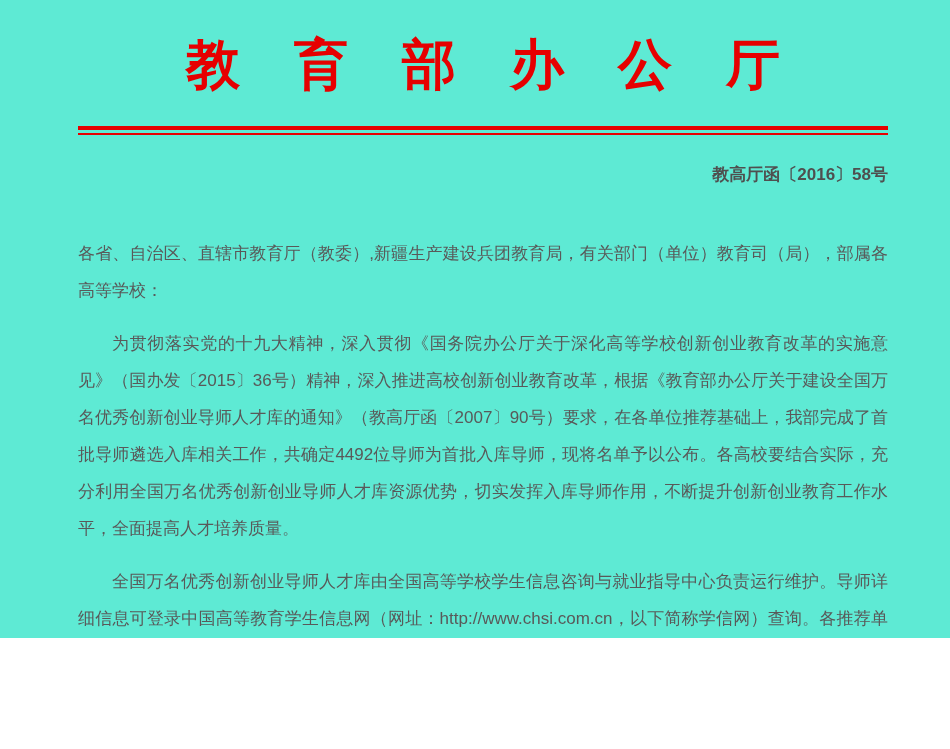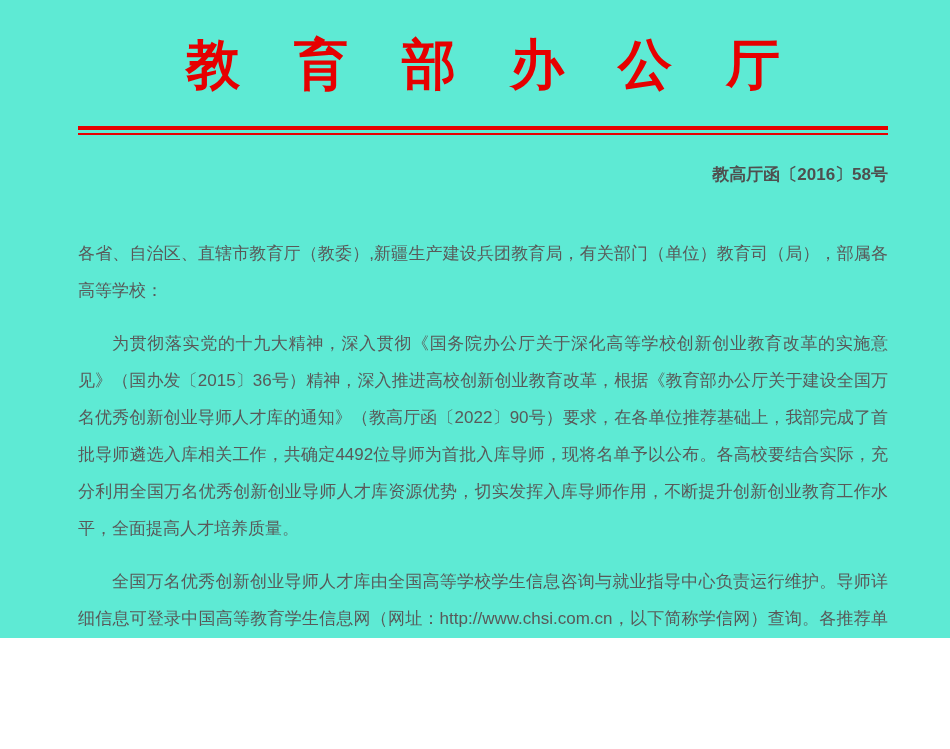--- a/index.html
+++ b/index.html
@@ -77,18 +77,18 @@
 
     <div class="red-rule"></div>
 
     <div class="doc-number">教高厅函〔2016〕58号</div>
 
     <div class="doc-title">
     </div>
 
     <div class="salutation">各省、自治区、直辖市教育厅（教委）,新疆生产建设兵团教育局，有关部门（单位）教育司（局），部属各高等学校：</div>
 
-    <p class="paragraph">为贯彻落实党的十九大精神，深入贯彻《国务院办公厅关于深化高等学校创新创业教育改革的实施意见》（国办发〔2015〕36号）精神，深入推进高校创新创业教育改革，根据《教育部办公厅关于建设全国万名优秀创新创业导师人才库的通知》（教高厅函〔2022〕90号）要求，在各单位推荐基础上，我部完成了首批导师遴选入库相关工作，共确定4492位导师为首批入库导师，现将名单予以公布。各高校要结合实际，充分利用全国万名优秀创新创业导师人才库资源优势，切实发挥入库导师作用，不断提升创新创业教育工作水平，全面提高人才培养质量。</p>
+    <p class="paragraph">为贯彻落实党的十九大精神，深入贯彻《国务院办公厅关于深化高等学校创新创业教育改革的实施意见》（国办发〔2015〕36号）精神，深入推进高校创新创业教育改革，根据《教育部办公厅关于建设全国万名优秀创新创业导师人才库的通知》（教高厅函〔2007〕90号）要求，在各单位推荐基础上，我部完成了首批导师遴选入库相关工作，共确定4492位导师为首批入库导师，现将名单予以公布。各高校要结合实际，充分利用全国万名优秀创新创业导师人才库资源优势，切实发挥入库导师作用，不断提升创新创业教育工作水平，全面提高人才培养质量。</p>
 
     <p class="paragraph">全国万名优秀创新创业导师人才库由全国高等学校学生信息咨询与就业指导中心负责运行维护。导师详细信息可登录中国高等教育学生信息网（网址：http://www.chsi.com.cn，以下简称学信网）查询。各推荐单位可于11月15日后登录学信网下载、打印"全国万名优秀创新创业导师人才库入选证书"。</p>
 
   </div>
 </div>
 
 </body></html>

